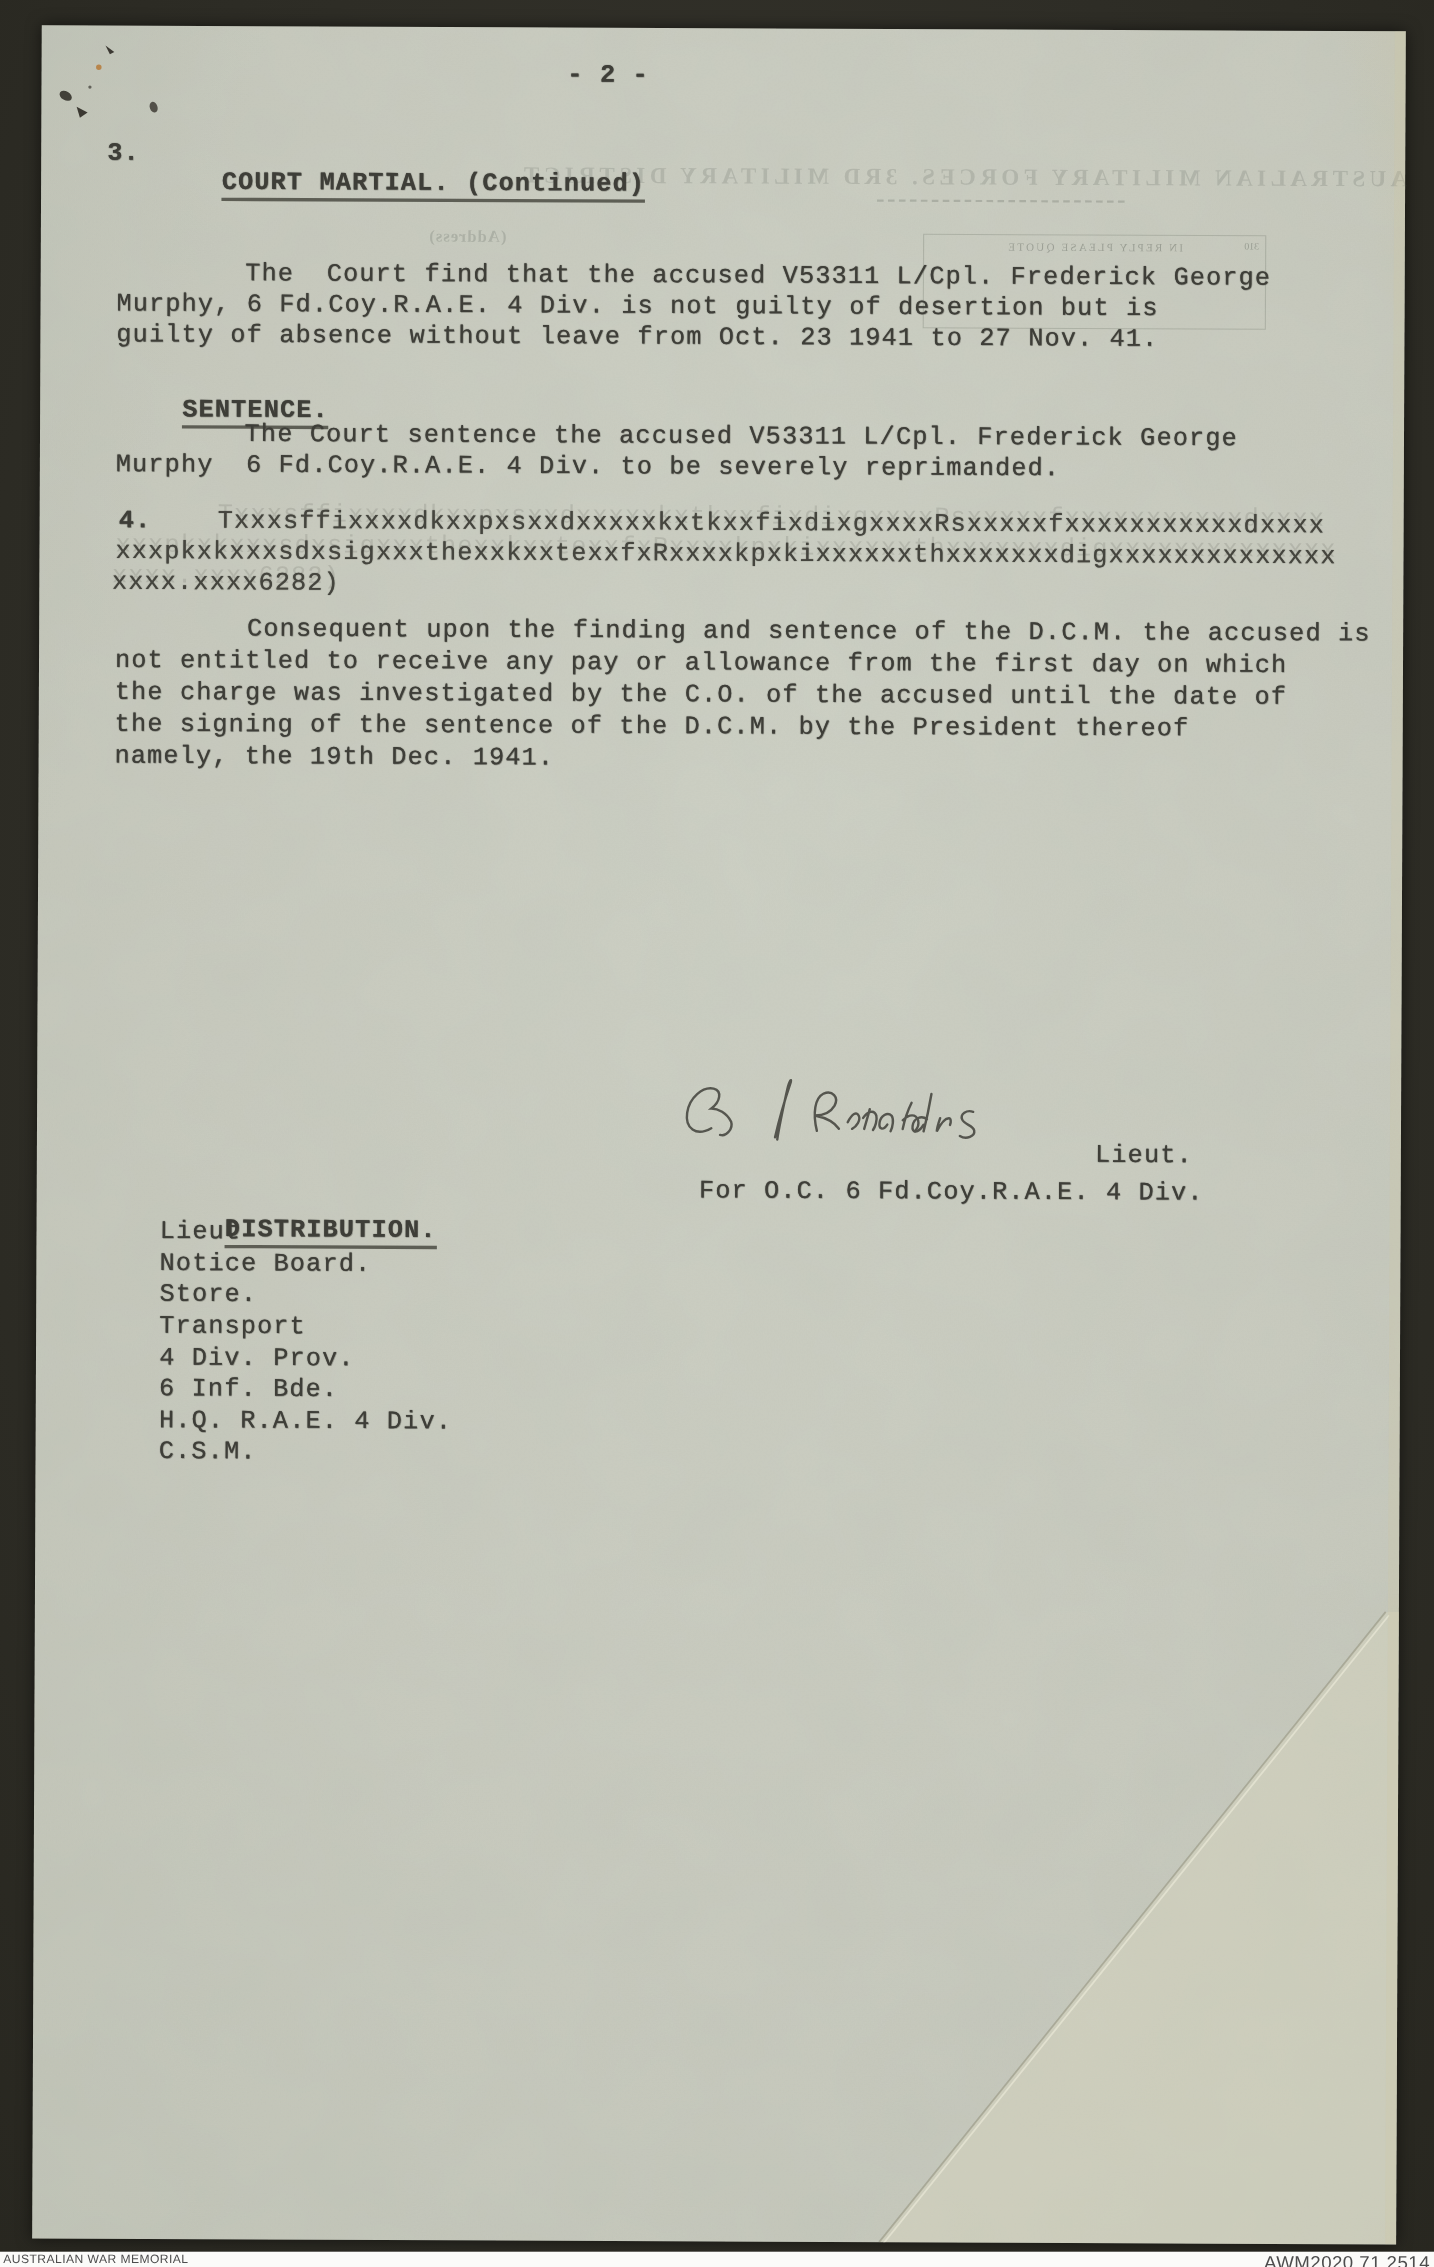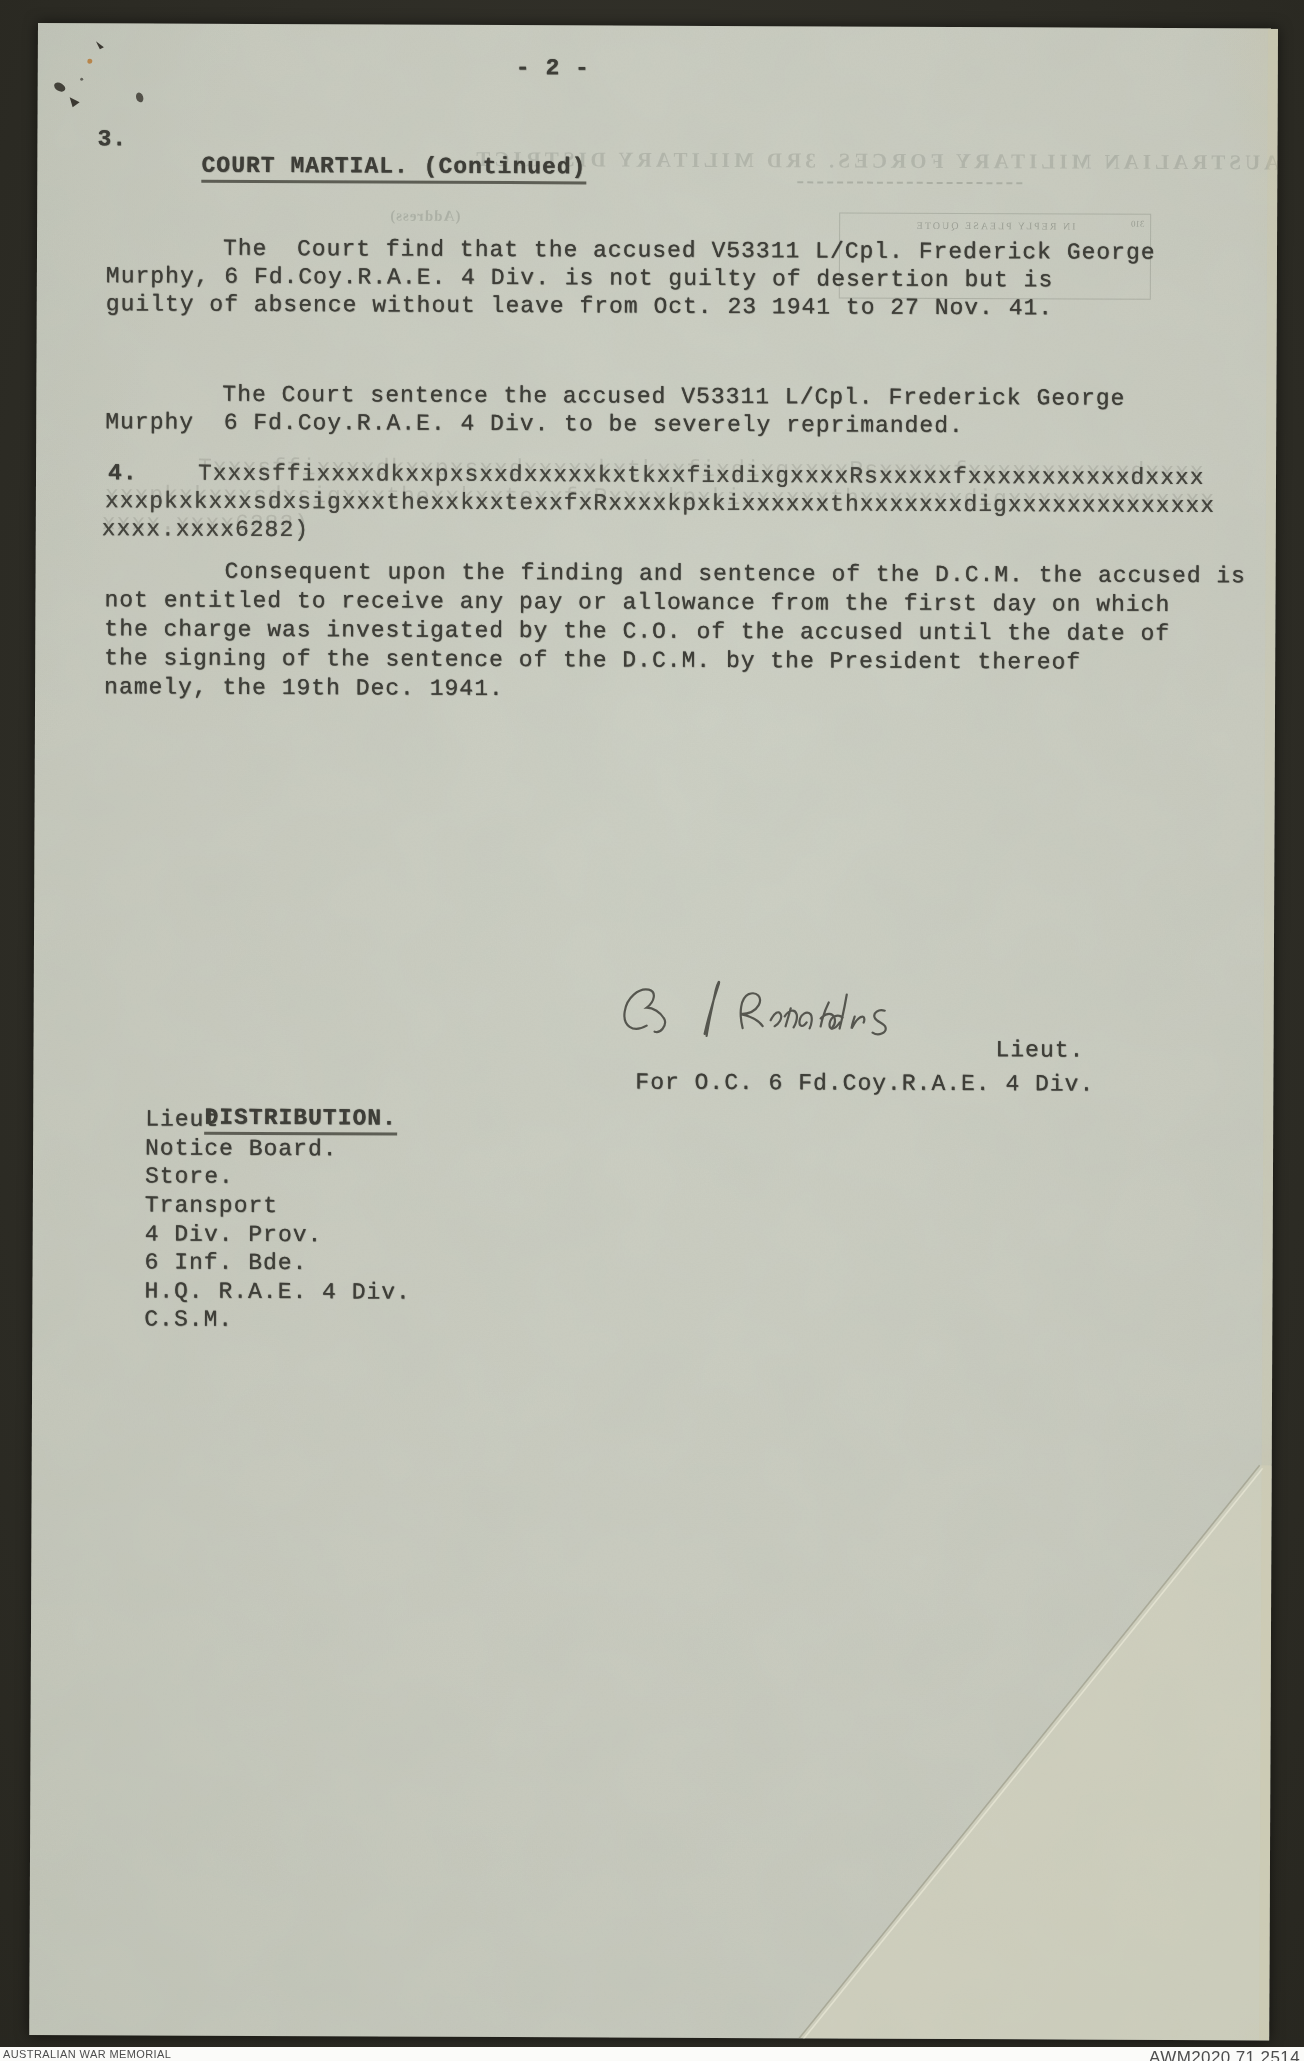--- a/index.html
+++ b/index.html
@@ -84,20 +84,23 @@
 
   <div class="tline bold" style="left:60px;top:103px;">3.</div>
   <div class="tline bold" style="left:105px;top:103px;">
     <span class="ul">COURT MARTIAL. (Continued)</span>
   </div>
 
   <div class="tline" style="left:186px;top:212px;">The  Court find that the accused V53311 L/Cpl. Frederick George</div>
   <div class="tline" style="left:69px;top:240px;">Murphy, 6 Fd.Coy.R.A.E. 4 Div. is not guilty of desertion but is</div>
   <div class="tline" style="left:69px;top:268px;">guilty of absence without leave from Oct. 23 1941 to 27 Nov. 41.</div>
 
+  <div class="tline bold" style="left:70px;top:310px;">
+    <span class="ul">SENTENCE.</span>
+  </div>
   <div class="tline" style="left:186px;top:358px;">The Court sentence the accused V53311 L/Cpl. Frederick George</div>
   <div class="tline" style="left:69px;top:386px;">Murphy  6 Fd.Coy.R.A.E. 4 Div. to be severely reprimanded.</div>
 
   <div class="tline bold" style="left:72px;top:437px;">4.</div>
   <div class="tline struck" style="left:162px;top:437px;">TxxxsffixxxxdkxxpxsxxdxxxxxkxtkxxfixdixgxxxxRsxxxxxfxxxxxxxxxxxdxxxx</div>
   <div class="tline struck" style="left:69px;top:465px;">xxxpkxkxxxsdxsigxxxthexxkxxtexxfxRxxxxkpxkixxxxxxthxxxxxxxdigxxxxxxxxxxxxxx</div>
   <div class="tline struck" style="left:66px;top:493px;">xxxx.xxxx6282)</div>
 
   <div class="tline" style="left:189px;top:535px;">Consequent upon the finding and sentence of the D.C.M. the accused is</div>
   <div class="tline" style="left:69px;top:564px;">not entitled to receive any pay or allowance from the first day on which</div>

